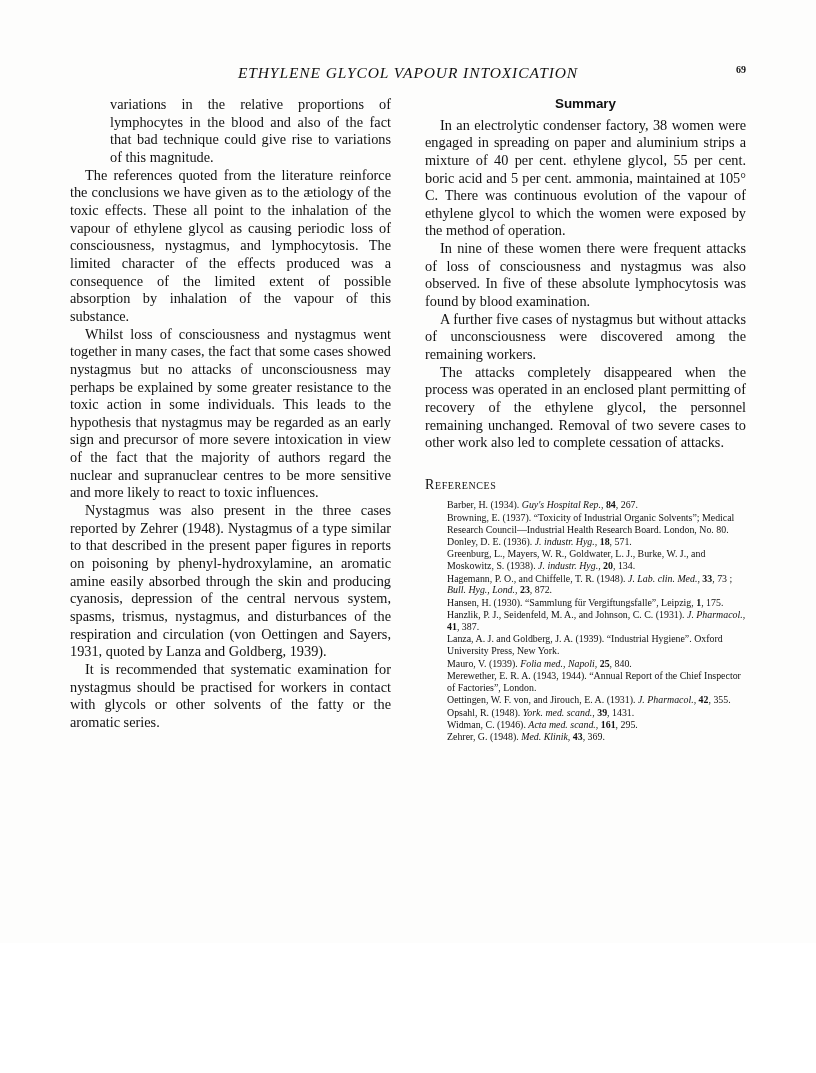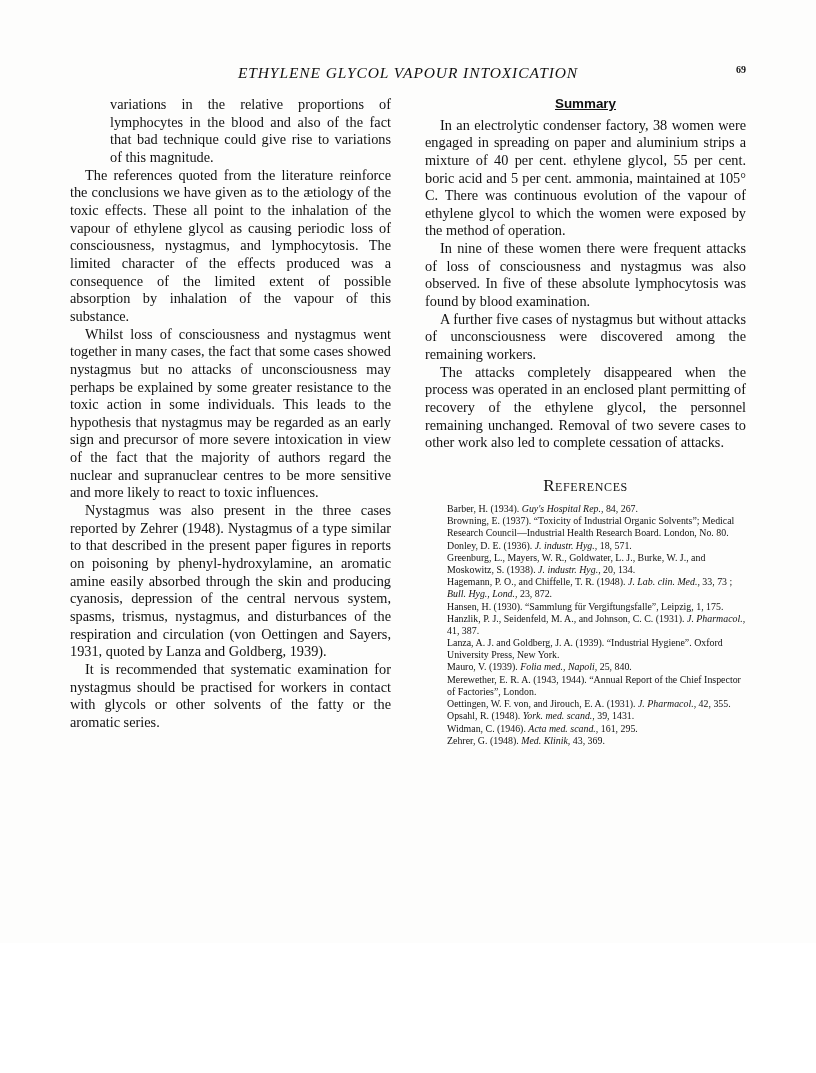--- a/index.html
+++ b/index.html
@@ -61,25 +61,23 @@
     text-indent: 0;
     margin-left: 40px;
   }
   .section-head {
     text-align: center;
     font-size: 13.4px;
     font-weight: bold;
     font-family: "Liberation Sans", sans-serif;
     margin: 0 0 4px 0;
     text-indent: 0;
-    text-decoration: underline;
   }
   .refs-head {
-    text-align: center;
-    font-size: 17px;
+    font-size: 14px;
     letter-spacing: 0.6px;
     margin: 24px 0 6px 0;
     text-indent: 0;
     font-variant: small-caps;
   }
   .refs {
     font-size: 9.9px;
     line-height: 1.18;
   }
   .ref {
@@ -87,21 +85,21 @@
     padding-left: 22px;
     margin-bottom: 0.5px;
     font-size: 9.9px;
     line-height: 1.2;
     text-align: left;
   }
   .ital {
     font-style: italic;
   }
   .bold {
-    font-weight: normal;
+    font-weight: bold;
   }
 </style>
 </head>
 <body>
 
 <div class="page">
 
   <div class="header">
     <div class="running-title">ETHYLENE GLYCOL VAPOUR INTOXICATION</div>
     <div class="folio">69</div>

